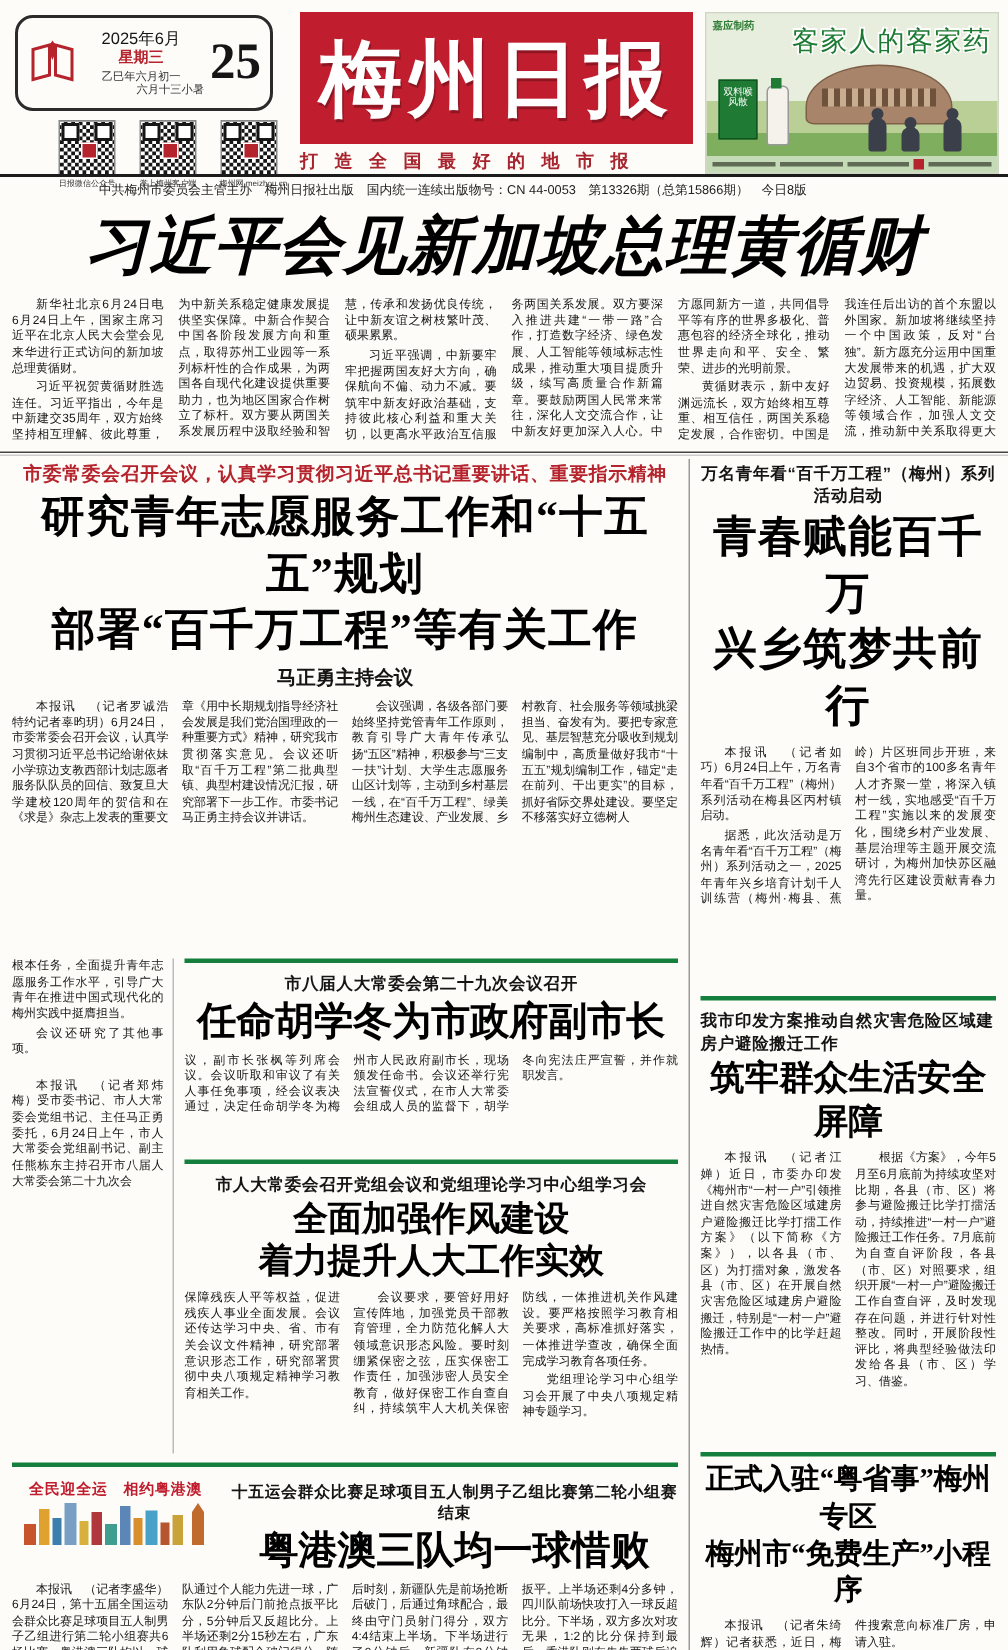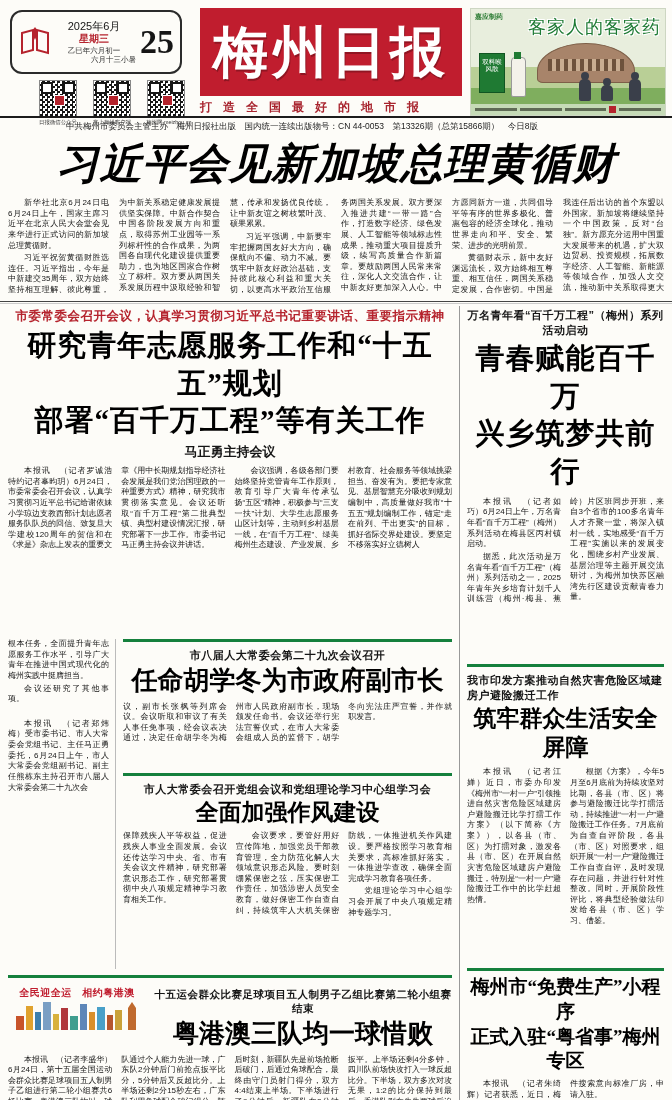--- a/index.html
+++ b/index.html
@@ -193,20 +193,21 @@
           <div class="block-rule">
             <div class="kicker sm">市八届人大常委会第二十九次会议召开</div>
             <div class="headline h-lg">任命胡学冬为市政府副市长</div>
             <div class="cols3" style="height:66px;margin-top:4px;">
               <p>议，副市长张枫等列席会议。会议听取和审议了有关人事任免事项，经会议表决通过，决定任命胡学冬为梅州市人民政府副市长，现场颁发任命书。会议还举行宪法宣誓仪式，在市人大常委会组成人员的监督下，胡学冬向宪法庄严宣誓，并作就职发言。</p>
             </div>
           </div>
           <div class="block-rule" style="margin-top:5px;">
             <div class="kicker sm">市人大常委会召开党组会议和党组理论学习中心组学习会</div>
             <div class="headline h-md">全面加强作风建设</div>
+            <div class="headline h-md">着力提升人大工作实效</div>
             <div class="cols3" style="height:96px;margin-top:4px;">
               <p>保障残疾人平等权益，促进残疾人事业全面发展。会议还传达学习中央、省、市有关会议文件精神，研究部署意识形态工作，研究部署贯彻中央八项规定精神学习教育相关工作。</p>
               <p class="ind">会议要求，要管好用好宣传阵地，加强党员干部教育管理，全力防范化解人大领域意识形态风险。要时刻绷紧保密之弦，压实保密工作责任，加强涉密人员安全教育，做好保密工作自查自纠，持续筑牢人大机关保密防线，一体推进机关作风建设。要严格按照学习教育相关要求，高标准抓好落实，一体推进学查改，确保全面完成学习教育各项任务。</p>
               <p class="ind">党组理论学习中心组学习会开展了中央八项规定精神专题学习。</p>
             </div>
           </div>
         </div>
       </div>
 
       <div class="block-rule" style="margin-top:6px;">
@@ -259,22 +260,22 @@
       <div class="block-rule" style="margin-top:5px;">
         <div class="kicker sm" style="text-align:left;">我市印发方案推动自然灾害危险区域建房户避险搬迁工作</div>
         <div class="headline h-md">筑牢群众生活安全屏障</div>
         <div class="cols2" style="height:196px;margin-top:5px;">
           <p class="ind">本报讯　（记者江婵）近日，市委办印发《梅州市“一村一户”引领推进自然灾害危险区域建房户避险搬迁比学打擂工作方案》（以下简称《方案》），以各县（市、区）为打擂对象，激发各县（市、区）在开展自然灾害危险区域建房户避险搬迁，特别是“一村一户”避险搬迁工作中的比学赶超热情。</p>
           <p class="ind">根据《方案》，今年5月至6月底前为持续攻坚对比期，各县（市、区）将参与避险搬迁比学打擂活动，持续推进“一村一户”避险搬迁工作任务。7月底前为自查自评阶段，各县（市、区）对照要求，组织开展“一村一户”避险搬迁工作自查自评，及时发现存在问题，并进行针对性整改。同时，开展阶段性评比，将典型经验做法印发给各县（市、区）学习、借鉴。</p>
         </div>
       </div>
 
       <div class="block-rule" style="margin-top:5px;">
+        <div class="headline h-sm">正式入驻“粤省事”梅州专区</div>
         <div class="headline h-sm">梅州市“免费生产”小程序</div>
-        <div class="headline h-sm">正式入驻“粤省事”梅州专区</div>
         <div class="cols2" style="height:124px;margin-top:5px;">
           <p class="ind">本报讯　（记者朱绮辉）记者获悉，近日，梅州市“免费生产”小程序正式入驻“粤省事”梅州专区。具体操作步骤如下：打开“粤省事”—进入“梅州精好办”版块—选择“免费梅州”—选择“免费生产”—符合条件的企业可根据区域、行业、面积等不同条件搜索意向标准厂房，申请入驻。</p>
           <p class="ind">申请“免费生产”的企业应符合以下条件：应为制造业企业及生产性服务业企业项目；在合同约定的工业厂房内实际生产；符合梅州产业政策、产业发展规划、环保、消防及安全生产等要求；未被列入失信联合惩戒名单。</p>
         </div>
 
       </div>
     </div>
   </div>
 </div>
 

